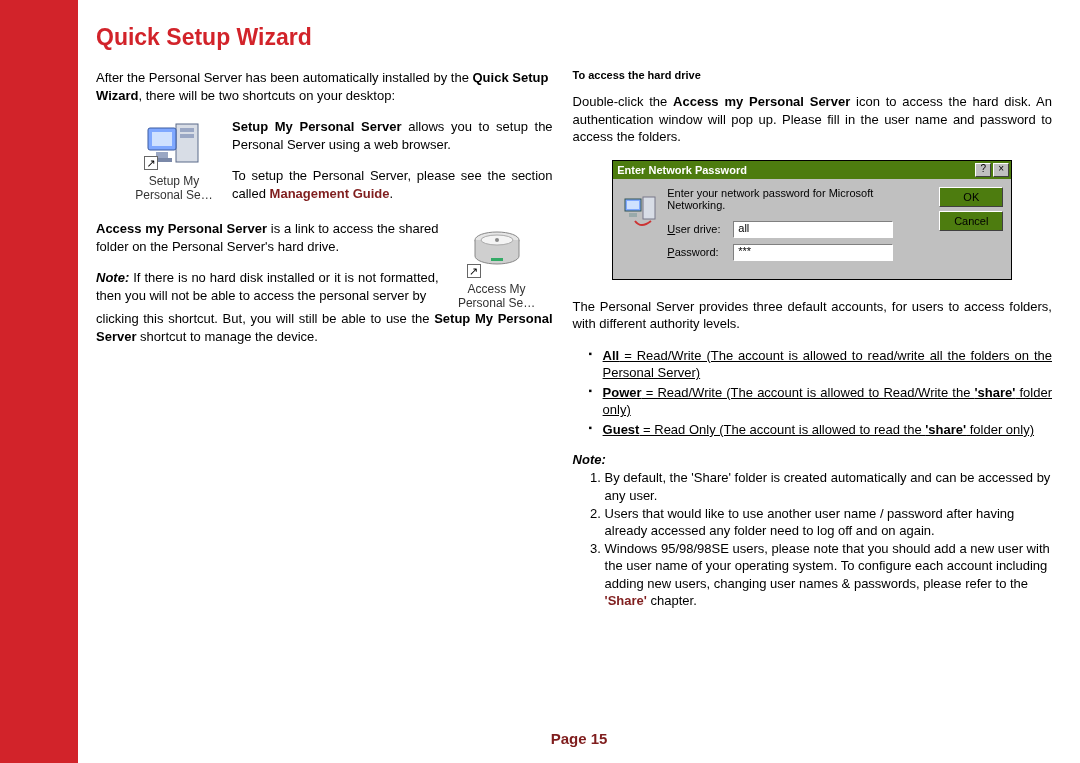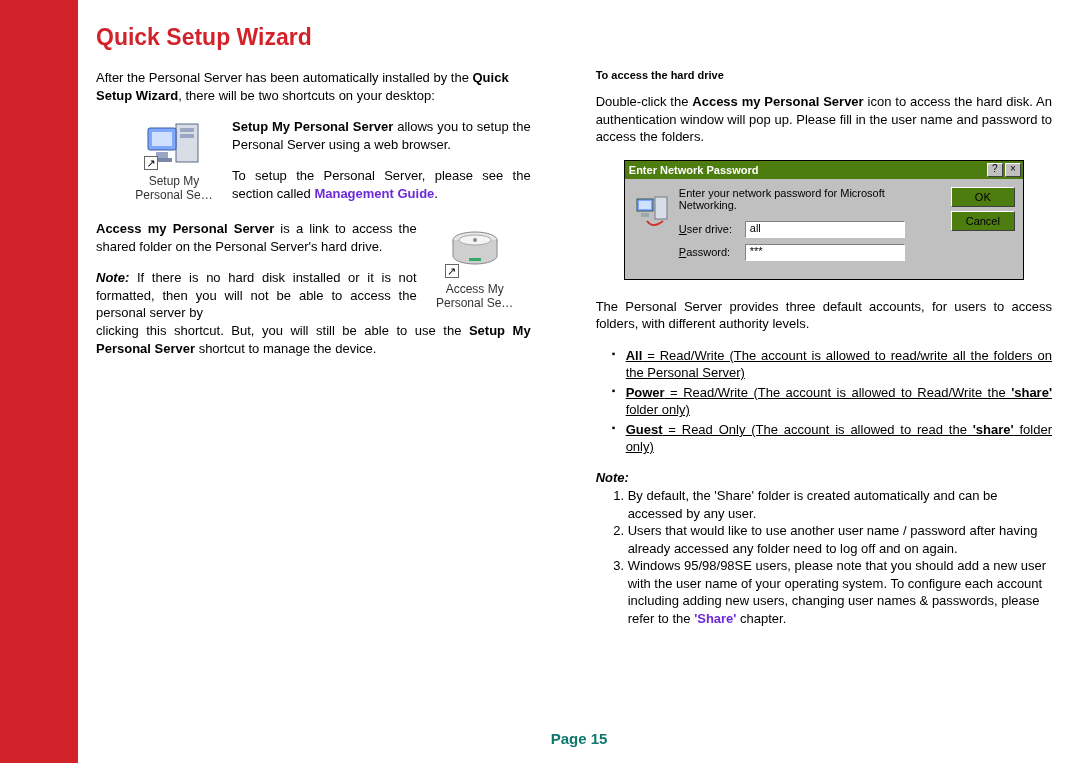--- a/index.html
+++ b/index.html
@@ -27,31 +27,31 @@
     padding: 24px 28px 18px 18px;
   }
   h1.title {
     color: #d2232a;
     font-size: 23px;
     font-weight: bold;
     margin-bottom: 18px;
   }
   .columns {
     display: flex;
-    gap: 65px;
+    gap: 20px;
   }
   .col {
     flex: 1;
     min-width: 0;
   }
   .col-right { flex: 1.05; }
   p { line-height: 1.35; margin: 0; }
   .bold { font-weight: bold; }
   .justify { text-align: justify; }
-  .red { color: #6d28d9; font-weight: bold; }
+  .red { color: #7f1d1d; font-weight: bold; }
   .para { margin-bottom: 14px; }
   .sub-heading { font-weight: bold; font-size: 11px; margin-bottom: 12px; }
   .icon-block-1 {
     display: flex;
     align-items: flex-start;
     gap: 14px;
     margin: 12px 0 18px 34px;
   }
   .desktop-icon {
     width: 88px;
@@ -158,21 +158,21 @@
     text-align: center;
     line-height: 18px;
     margin-bottom: 4px;
     font-size:11px;
   }
   .page-footer {
     position: absolute;
     bottom: 16px;
     left: 0; right: 0;
     text-align: center;
-    color: #0f766e;
+    color: #7f1d1d;
     font-weight: bold;
     font-size: 15px;
   }
   
   svg { display: block; }
 </style>
 </head>
 <body>
 
 <div class="red-stripe"></div>

